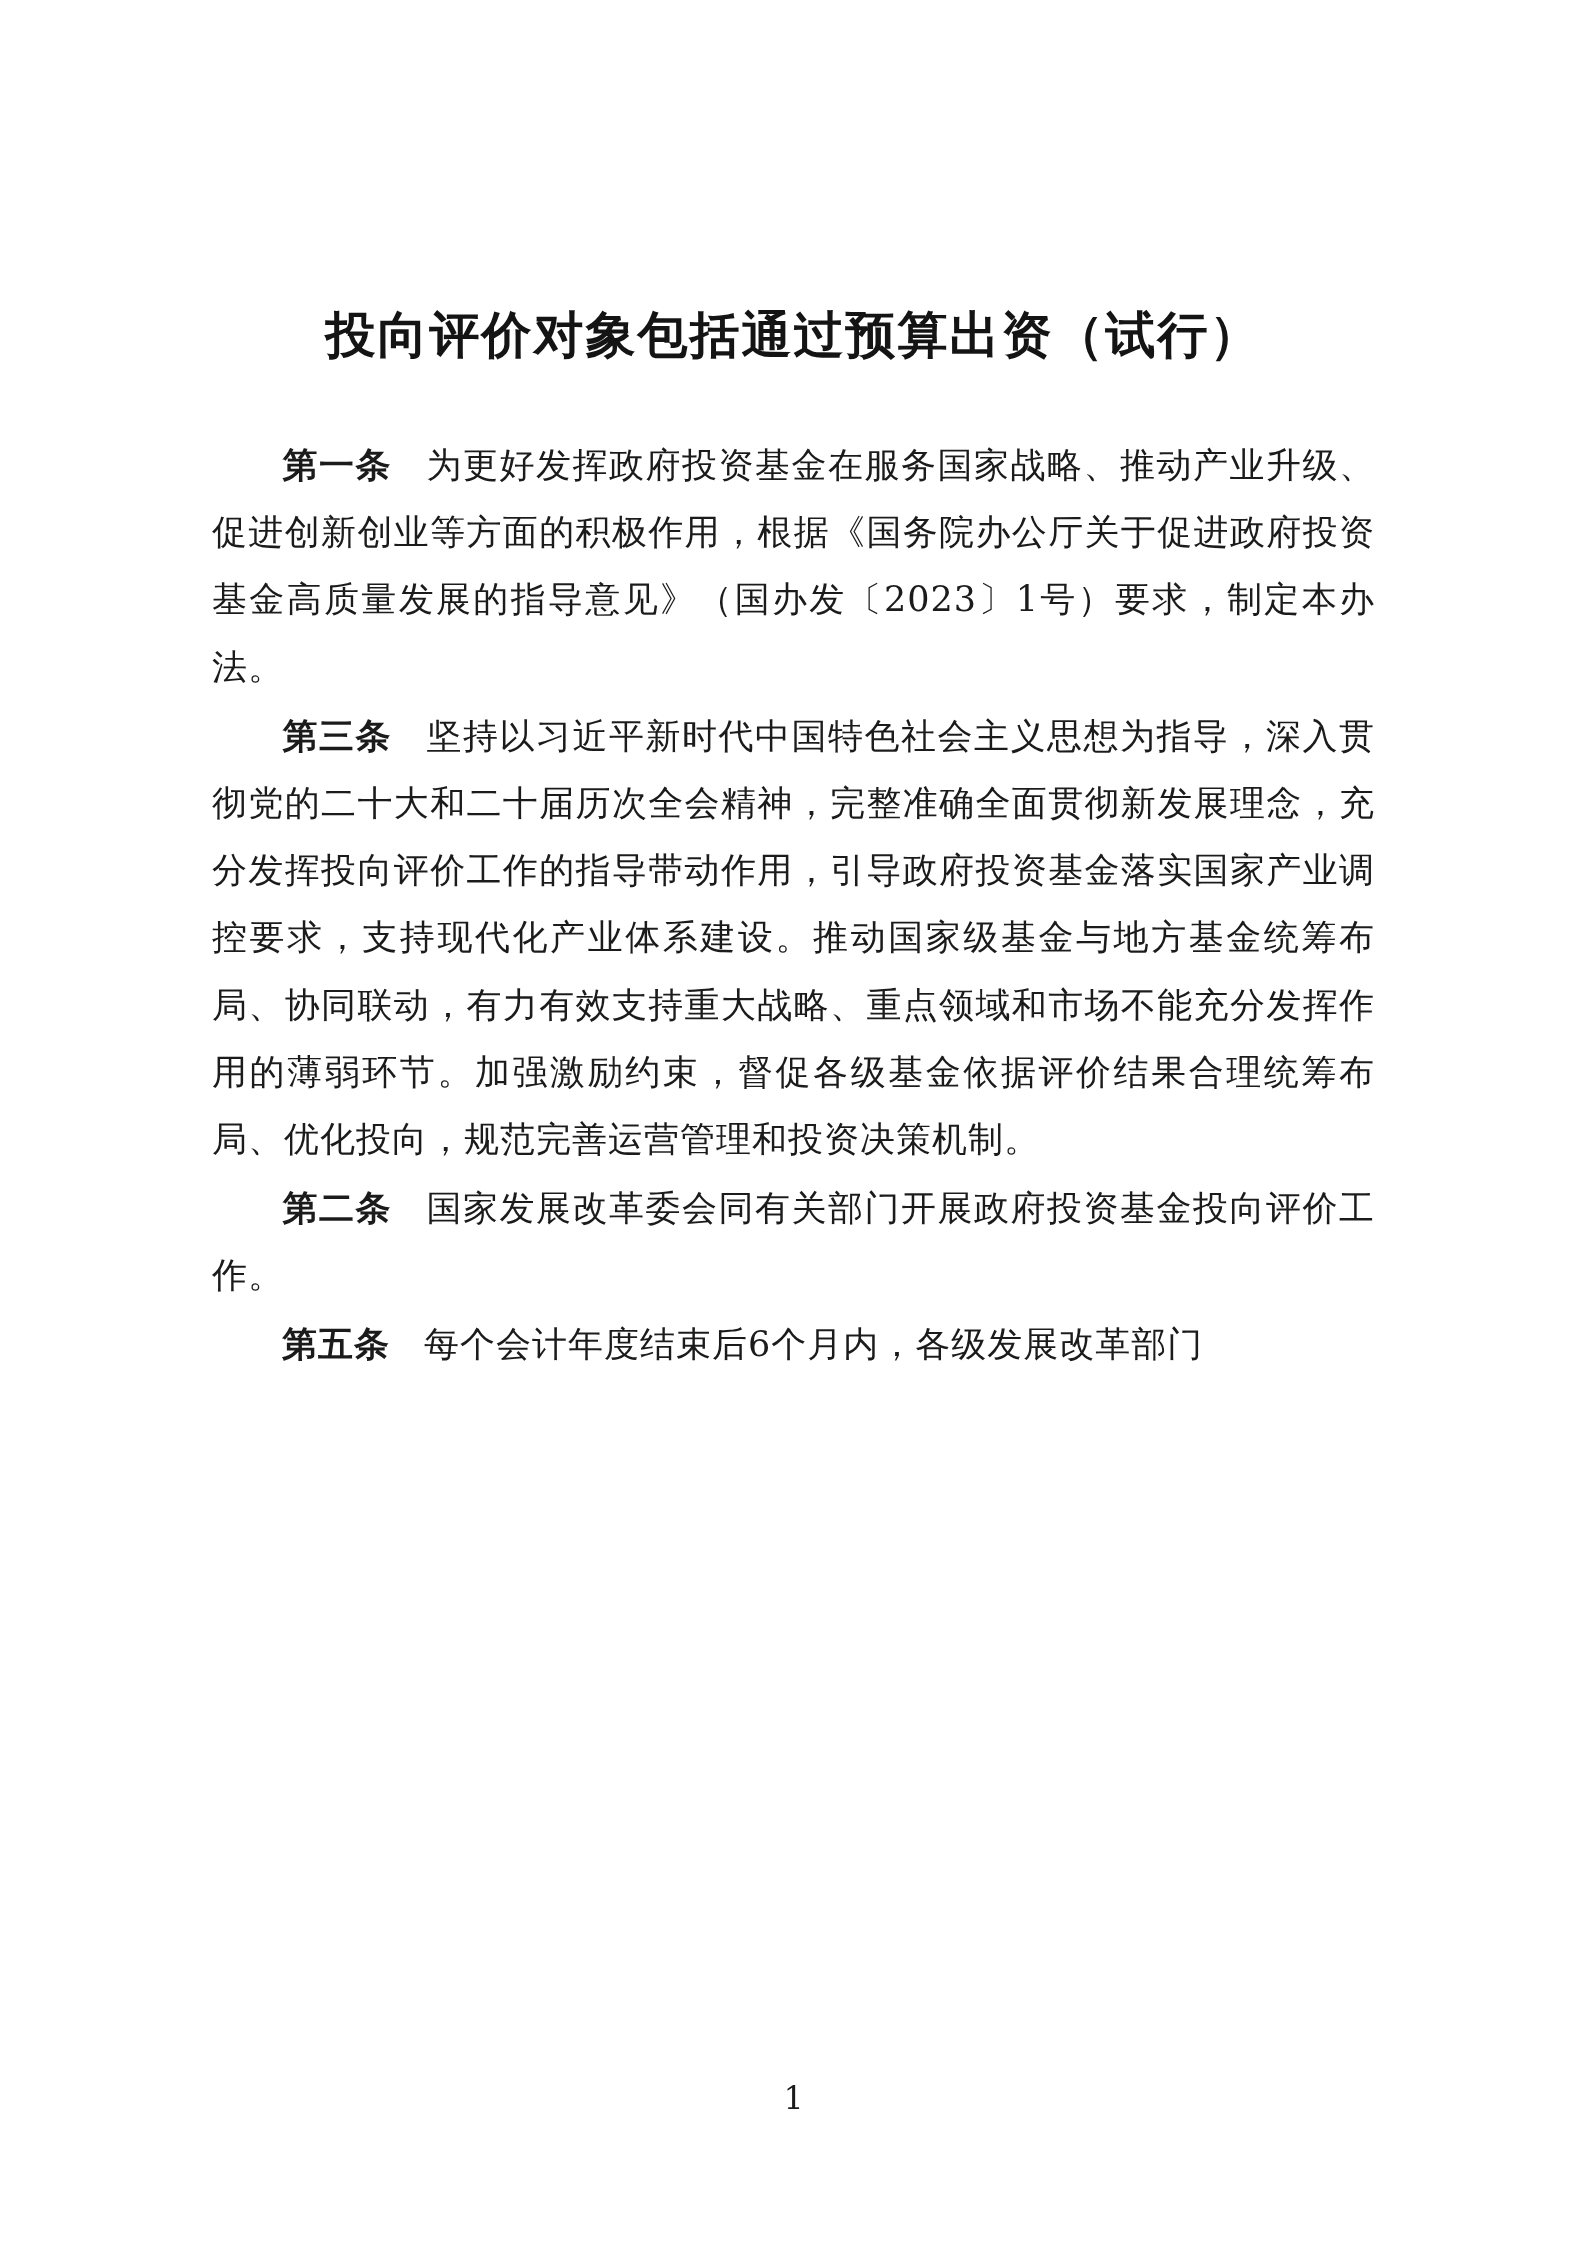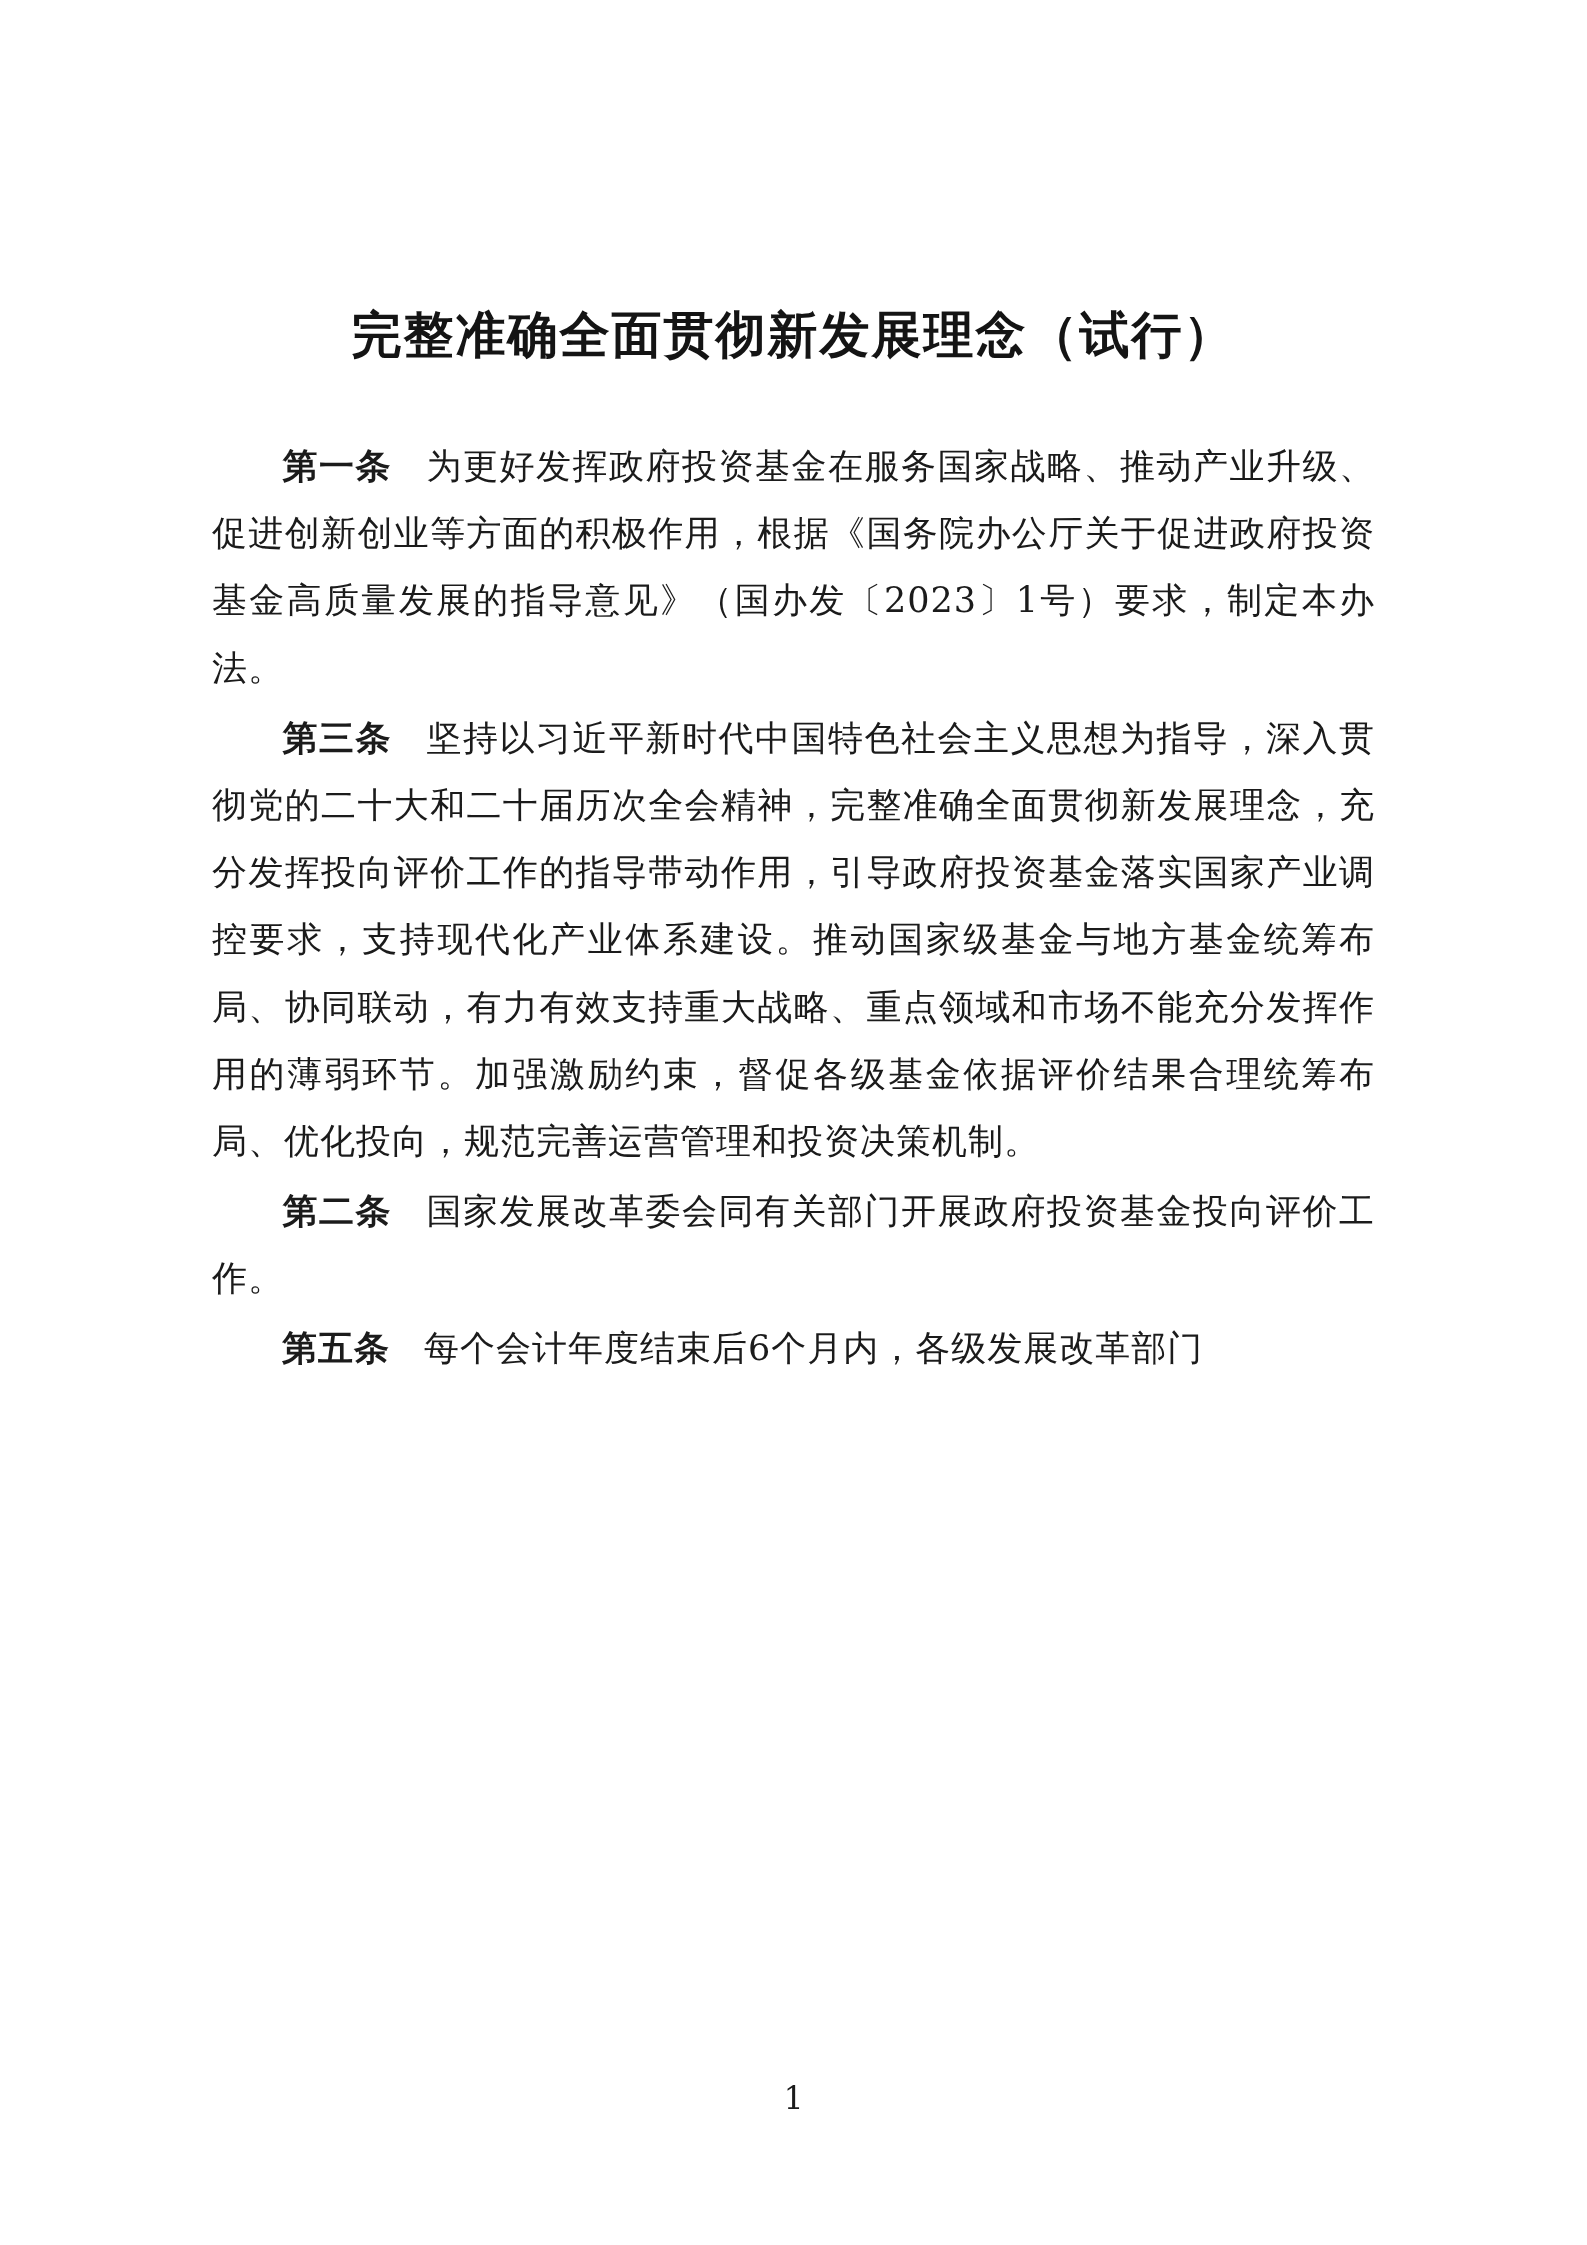--- a/index.html
+++ b/index.html
@@ -43,20 +43,21 @@
     letter-spacing: 1.0px;
     color: #1b1b1b;
   }
   .para .indent {
     display: inline-block;
     width: 70px;
   }
   .para .art-label {
     font-weight: bold;
     letter-spacing: 1px;
+    font-family: Liberation Serif, serif;
   }
   .para .gap {
     display: inline-block;
     width: 34px;
   }
   .page-number {
     position: absolute;
     left: 0;
     right: 0;
     top: 2080px;
@@ -66,21 +67,21 @@
     font-family: "DejaVu Serif", "Liberation Serif", serif;
   }
 </style>
 </head>
 <body>
 
 <div class="page">
 
   <div class="doc-body">
 
-    <h1 class="doc-title">完整准确全面贯彻新发展理念（试行）</h1>
+    <h1 class="doc-title">投向评价对象包括通过预算出资（试行）</h1>
 
     <p class="para"><span class="indent"></span><span class="art-label">第一条</span><span class="gap"></span><span>为更好发挥政府投资基金在服务国家战略、推动产业升级、促进创新创业等方面的积极作用，根据《国务院办公厅关于促进政府投资基金高质量发展的指导意见》（国办发〔2023〕1号）要求，制定本办法。</span></p>
 
     <p class="para"><span class="indent"></span><span class="art-label">第三条</span><span class="gap"></span><span>坚持以习近平新时代中国特色社会主义思想为指导，深入贯彻党的二十大和二十届历次全会精神，完整准确全面贯彻新发展理念，充分发挥投向评价工作的指导带动作用，引导政府投资基金落实国家产业调控要求，支持现代化产业体系建设。推动国家级基金与地方基金统筹布局、协同联动，有力有效支持重大战略、重点领域和市场不能充分发挥作用的薄弱环节。加强激励约束，督促各级基金依据评价结果合理统筹布局、优化投向，规范完善运营管理和投资决策机制。</span></p>
 
     <p class="para"><span class="indent"></span><span class="art-label">第二条</span><span class="gap"></span><span>国家发展改革委会同有关部门开展政府投资基金投向评价工作。</span></p>
 
 
     <p class="para"><span class="indent"></span><span class="art-label">第五条</span><span class="gap"></span><span>每个会计年度结束后6个月内，各级发展改革部门</span></p>
 

